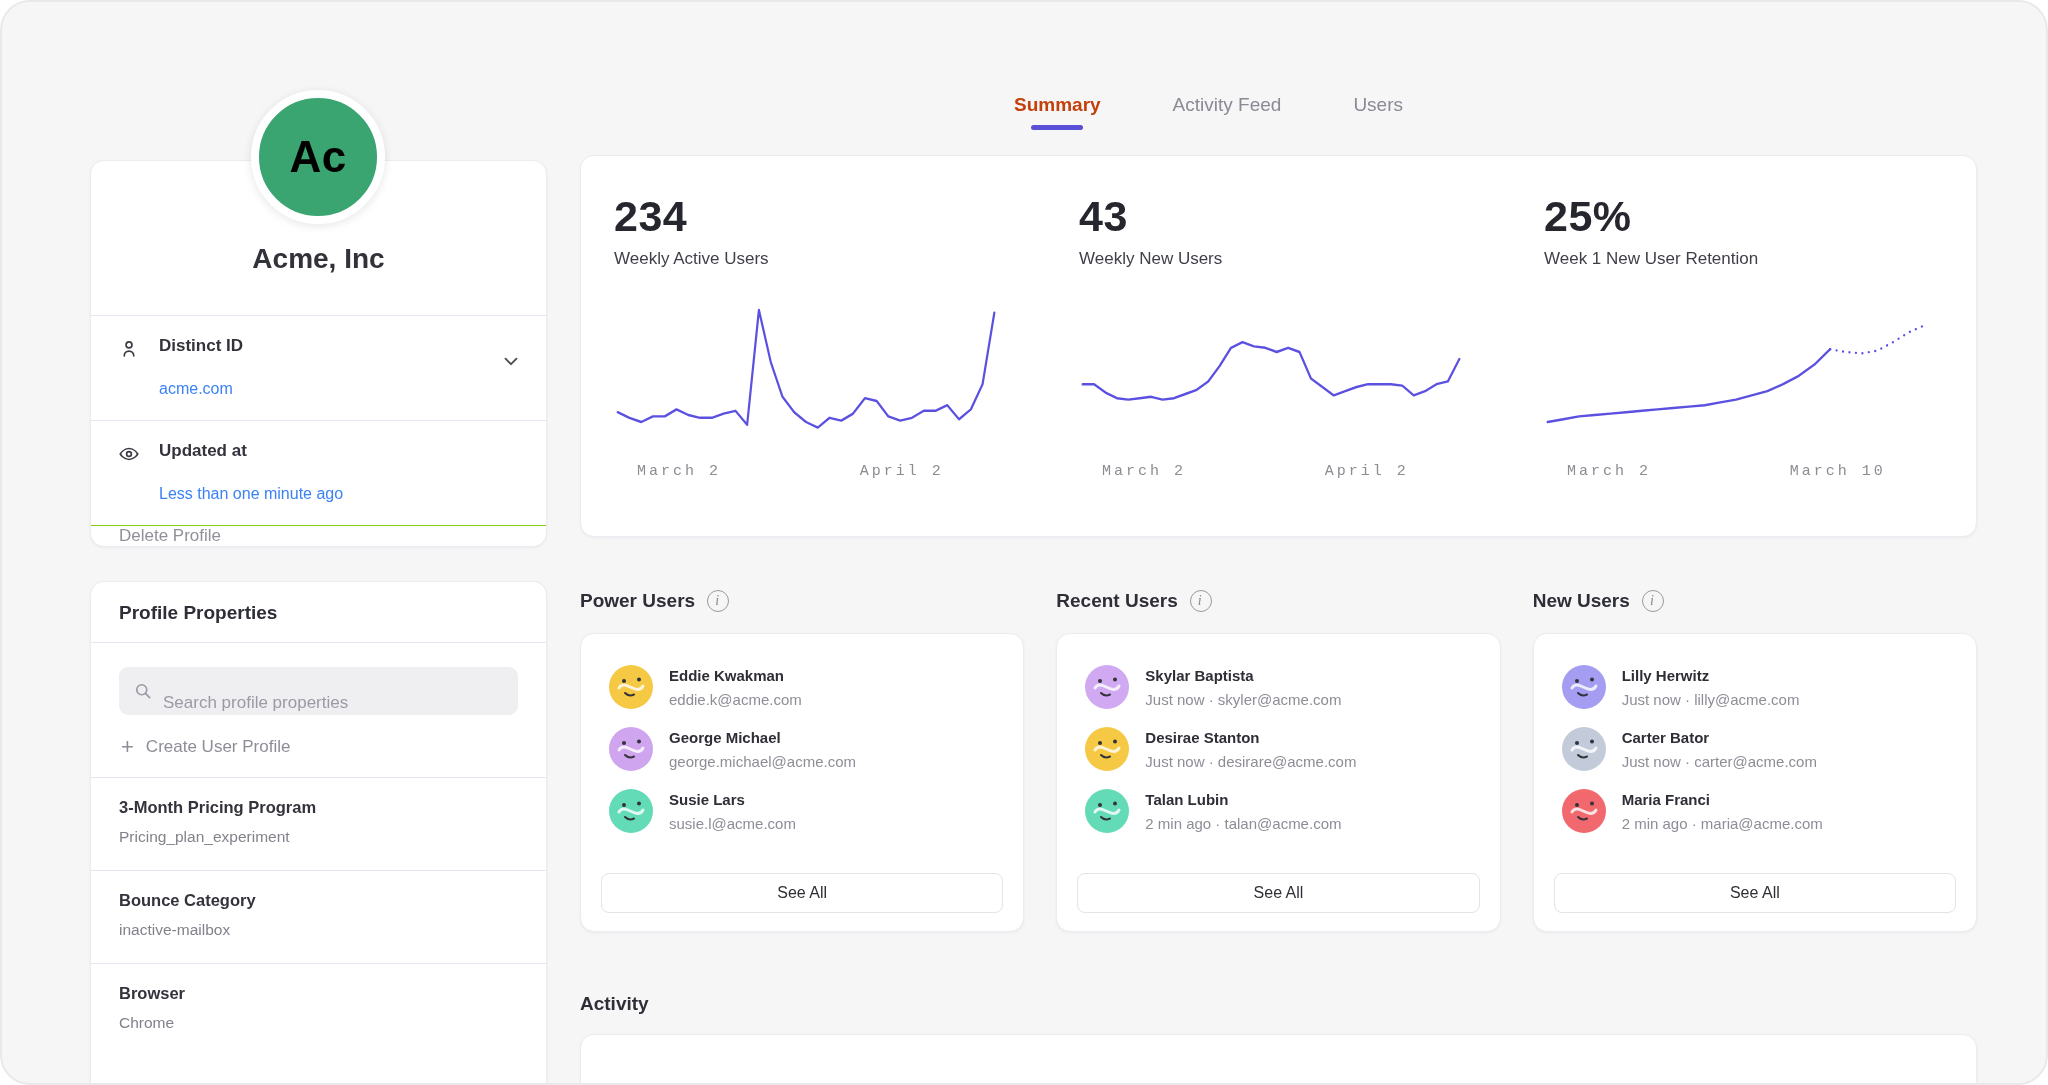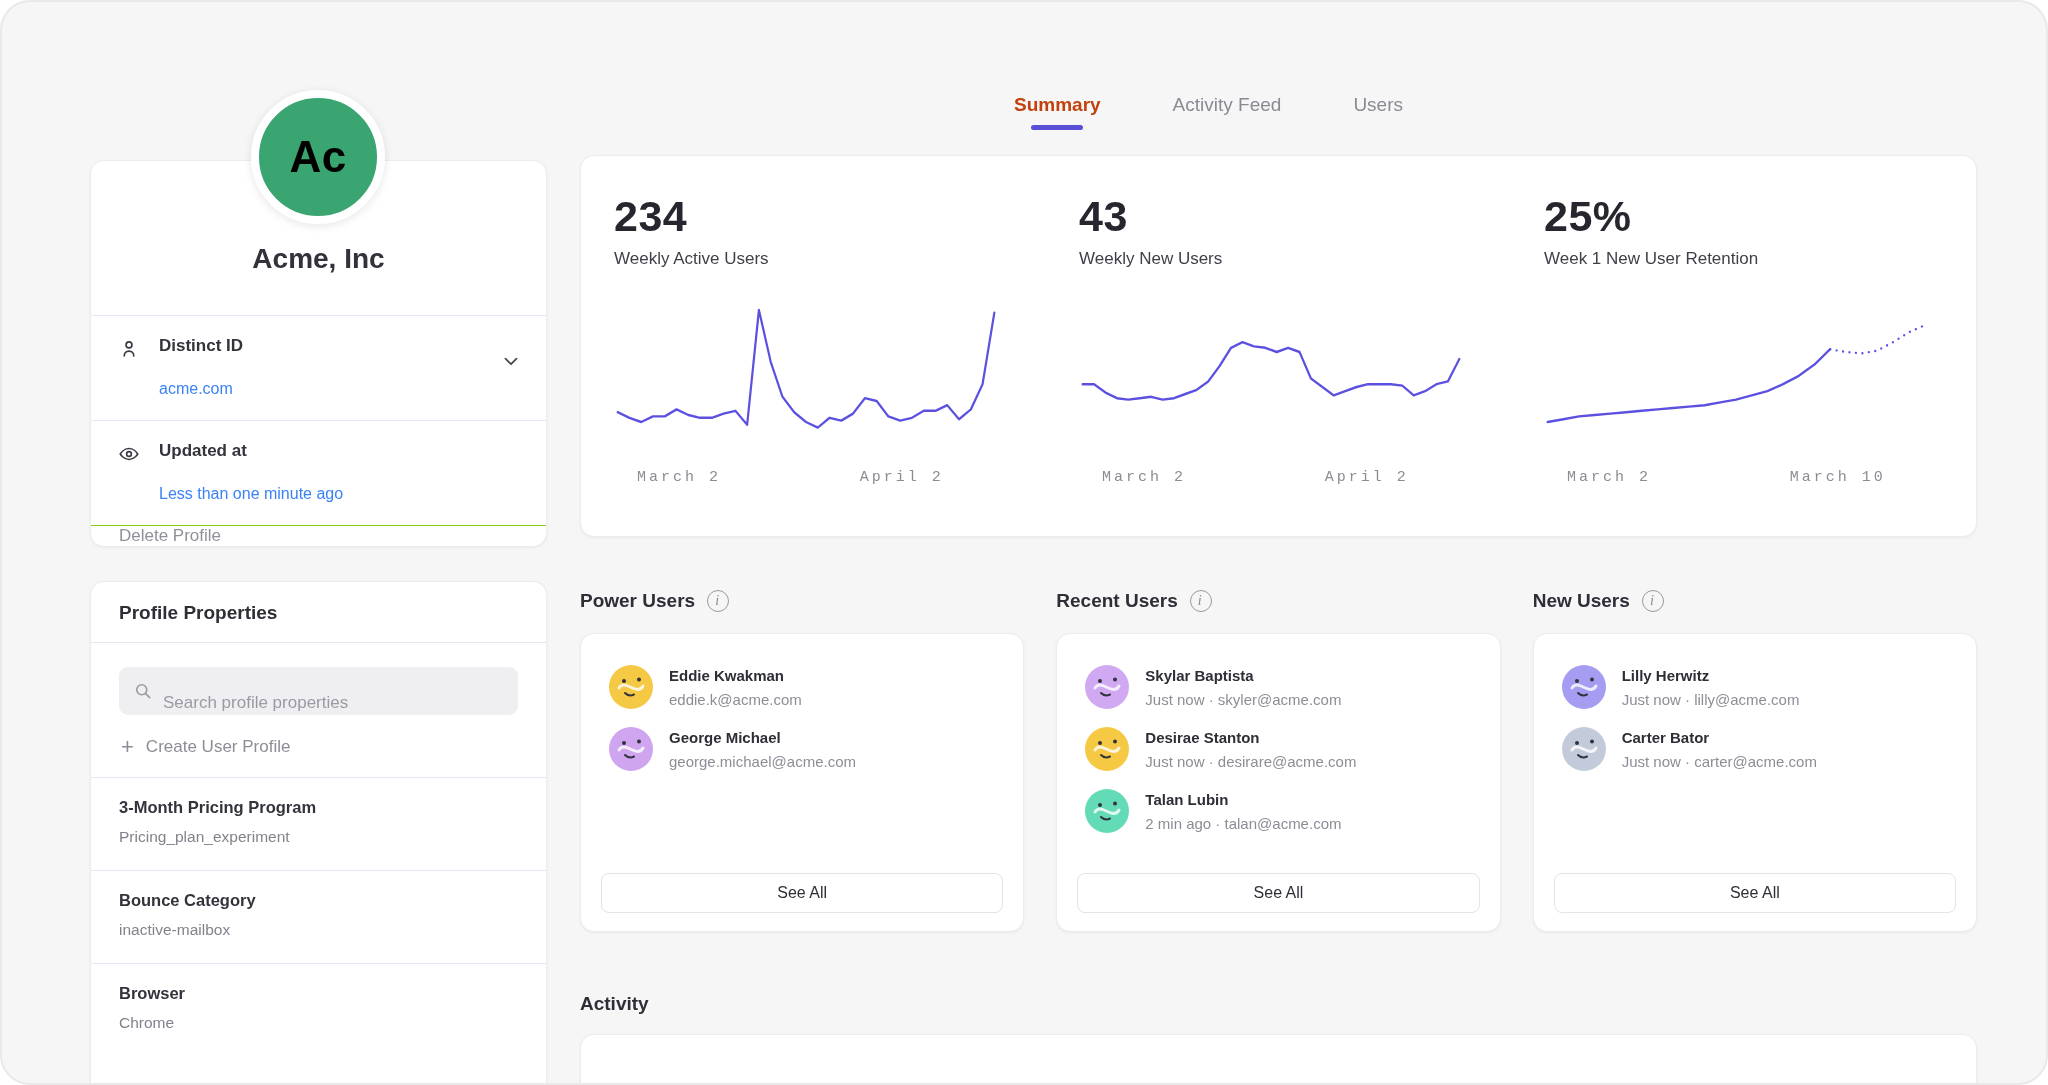--- a/index.html
+++ b/index.html
@@ -70,21 +70,21 @@
   .tab.active .tab-underline {
     position:absolute; left:50%; transform:translateX(-50%); bottom:0;
     width:52px; height:5px; border-radius:3px; background:#5a50d8;
   }
 
   .metrics-card { height:382px; display:grid; grid-template-columns:1fr 1fr 1fr; padding:36px 0 0 0; }
   .metric-col { padding:0 48px 0 33px; }
   .metric-value { font-size:43px; font-weight:700; color:#26262e; letter-spacing:0.5px; }
   .metric-label { margin-top:8px; font-size:17px; font-weight:500; color:#3f3f49; }
   .spark { margin-top:24px; width:100%; height:160px; display:block; }
-  .axis-row { position:relative; height:22px; margin-top:16px; }
+  .axis-row { position:relative; height:22px; margin-top:10px; }
   .axis-label {
     position:absolute; top:0; font-family:"Liberation Mono", monospace;
     font-size:15px; letter-spacing:3px; color:#8c8c94; white-space:nowrap;
   }
   .axis-label.first { left:6%; }
   .axis-label.second { left:64%; }
 
   .users-grid { margin-top:52px; display:grid; grid-template-columns:1fr 1fr 1fr; column-gap:32px; }
   .section-head { display:flex; align-items:center; gap:12px; height:24px; }
   .section-title { font-size:19px; font-weight:700; color:#2e2e37; }
@@ -264,20 +264,34 @@
                   <circle cx="15" cy="16" r="2" fill="#33333b"></circle>
                   <circle cx="30" cy="14.5" r="2" fill="#33333b"></circle>
                   <path d="M16 28 Q20 32 25 29.5" stroke="#33333b" stroke-width="2" fill="none" stroke-linecap="round"></path>
                 </svg>
             </div>
             <div>
               <div class="user-name">George Michael</div>
               <div class="user-meta">george.michael@acme.com</div>
             </div>
           </div>
+          <div class="user-row">
+            <div class="avatar-sm" style="background: rgb(99, 219, 183);">
+              <svg viewBox="0 0 44 44">
+                  <path d="M10 23 C16 13, 28 32, 34 21" stroke="rgba(255,255,255,0.8)" stroke-width="3" fill="none" stroke-linecap="round"></path>
+                  <circle cx="15" cy="16" r="2" fill="#33333b"></circle>
+                  <circle cx="30" cy="14.5" r="2" fill="#33333b"></circle>
+                  <path d="M16 28 Q20 32 25 29.5" stroke="#33333b" stroke-width="2" fill="none" stroke-linecap="round"></path>
+                </svg>
+            </div>
+            <div>
+              <div class="user-name">Susie Lars</div>
+              <div class="user-meta">susie.l@acme.com</div>
+            </div>
+          </div>
           <div class="see-all">See All</div>
         </div>
       </div>
 
       <div>
         <div class="section-head">
           <span class="section-title">Recent Users</span>
           <span class="info-icon">i</span>
         </div>
         <div class="card users-card">
@@ -354,20 +368,34 @@
                   <circle cx="15" cy="16" r="2" fill="#33333b"></circle>
                   <circle cx="30" cy="14.5" r="2" fill="#33333b"></circle>
                   <path d="M16 28 Q20 32 25 29.5" stroke="#33333b" stroke-width="2" fill="none" stroke-linecap="round"></path>
                 </svg>
             </div>
             <div>
               <div class="user-name">Carter Bator</div>
               <div class="user-meta">Just now · carter@acme.com</div>
             </div>
           </div>
+          <div class="user-row">
+            <div class="avatar-sm" style="background: rgb(241, 104, 110);">
+              <svg viewBox="0 0 44 44">
+                  <path d="M10 23 C16 13, 28 32, 34 21" stroke="rgba(255,255,255,0.8)" stroke-width="3" fill="none" stroke-linecap="round"></path>
+                  <circle cx="15" cy="16" r="2" fill="#33333b"></circle>
+                  <circle cx="30" cy="14.5" r="2" fill="#33333b"></circle>
+                  <path d="M16 28 Q20 32 25 29.5" stroke="#33333b" stroke-width="2" fill="none" stroke-linecap="round"></path>
+                </svg>
+            </div>
+            <div>
+              <div class="user-name">Maria Franci</div>
+              <div class="user-meta">2 min ago · maria@acme.com</div>
+            </div>
+          </div>
           <div class="see-all">See All</div>
         </div>
       </div>
     </div>
 
     <div class="section-head activity-head">
       <span class="section-title">Activity</span>
     </div>
     <div class="card activity-card">
       <div class="activity-col">

